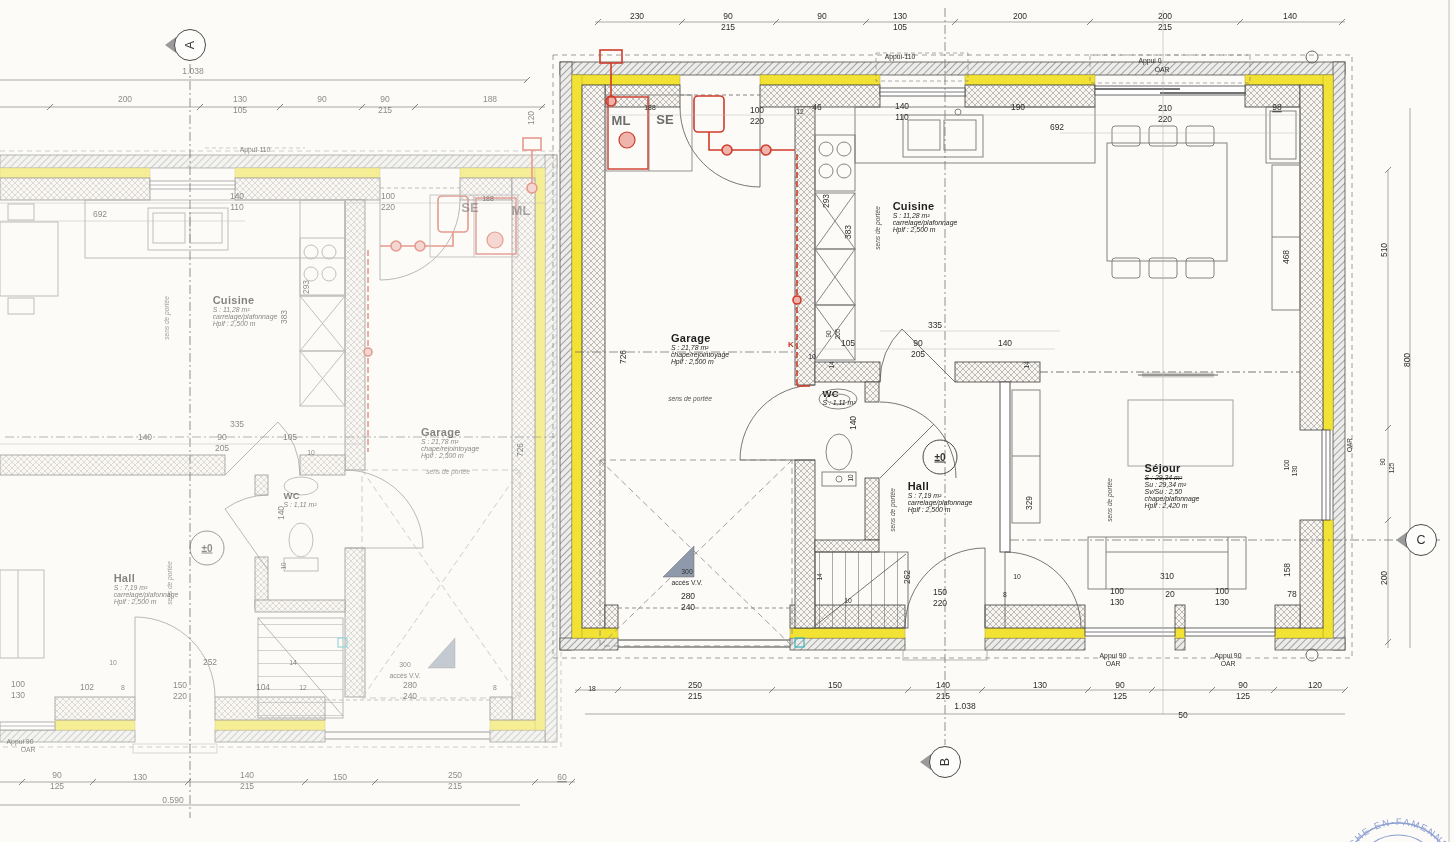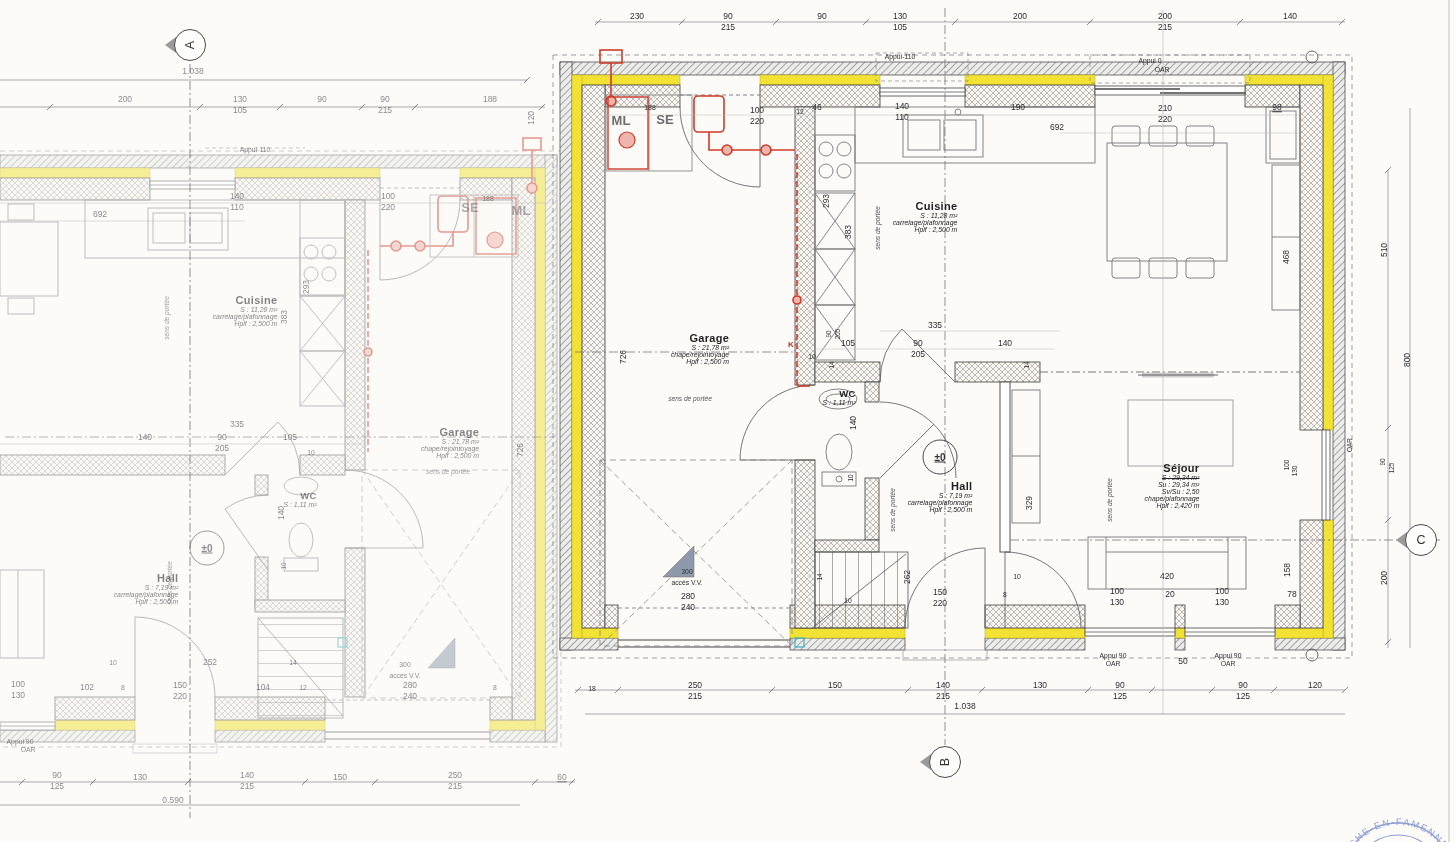--- a/index.html
+++ b/index.html
@@ -13,21 +13,21 @@
        color:#2e2e2e;white-space:nowrap;z-index:6}
   .lab .b{margin-top:1px}
   .lab.rot{transform:translate(-50%,-50%) rotate(-90deg)}
   .lab.sm{font-size:6.8px}
   .lab.rotsm{font-size:6.4px;transform:translate(-50%,-50%) rotate(-90deg)}
   .lab.big{font-size:13px;font-weight:bold;color:#6d6d6d}
   .lab.it{font-style:italic;font-size:6.6px;color:#555}
   .lab.rotit{font-style:italic;font-size:6.6px;color:#555;transform:translate(-50%,-50%) rotate(-90deg)}
   .lab.red{color:#c03325;font-weight:bold;font-size:8px}
   .lab.fad{opacity:.55}
-  .room{position:absolute;transform:translate(-50%,0);text-align:right;color:#1f1f1f;
+  .room{position:absolute;transform:translate(-50%,0);text-align:left;color:#1f1f1f;
         z-index:6;line-height:1.3;white-space:nowrap}
   .room .nm{font:bold 11px "Liberation Sans",sans-serif;letter-spacing:.3px;font-style:normal}
   .room div{font:italic 6.9px "Liberation Sans",sans-serif}
   .room .strike{text-decoration:line-through}
   .room.wc .nm{font-size:9.5px}
   .room.fad{opacity:.55}
   .lvl{position:absolute;width:33px;height:33px;border:1.4px solid #4a4a4a;border-radius:50%;
        transform:translate(-50%,-50%);display:flex;align-items:center;justify-content:center;
        font:bold 10px "Liberation Sans",sans-serif;color:#333;z-index:6;background:transparent}
   .lvl span{text-decoration:underline}
@@ -551,21 +551,21 @@
       <div class="lab rotsm" style="left: 1287px; top: 465px;">
     <span class="t">100</span>
   </div>
       <div class="lab rotsm" style="left: 1295px; top: 471px;">
     <span class="t">130</span>
   </div>
       <div class="lab rot" style="left: 1288px; top: 570px;">
     <span class="t">158</span>
   </div>
       <div class="lab" style="left: 1167px; top: 577px;">
-    <span class="t">420</span>
+    <span class="t">310</span>
   </div>
       <div class="lab" style="left: 1117px; top: 597px;">
     <span class="t">100</span>
         <span class="b">130</span>
   </div>
       <div class="lab" style="left: 1170px; top: 595px;">
     <span class="t">20</span>
   </div>
       <div class="lab" style="left: 1222px; top: 597px;">
     <span class="t">100</span>
@@ -594,21 +594,21 @@
     <span class="t">140</span>
         <span class="b">215</span>
   </div>
       <div class="lab" style="left: 1040px; top: 686px;">
     <span class="t">130</span>
   </div>
       <div class="lab" style="left: 1120px; top: 691px;">
     <span class="t">90</span>
         <span class="b">125</span>
   </div>
-      <div class="lab" style="left: 1183px; top: 662px;">
+      <div class="lab" style="left: 1183px; top: 716px;">
     <span class="t">50</span>
   </div>
       <div class="lab" style="left: 1243px; top: 691px;">
     <span class="t">90</span>
         <span class="b">125</span>
   </div>
       <div class="lab" style="left: 1315px; top: 686px;">
     <span class="t">120</span>
   </div>
       <div class="lab" style="left: 965px; top: 707px;">

